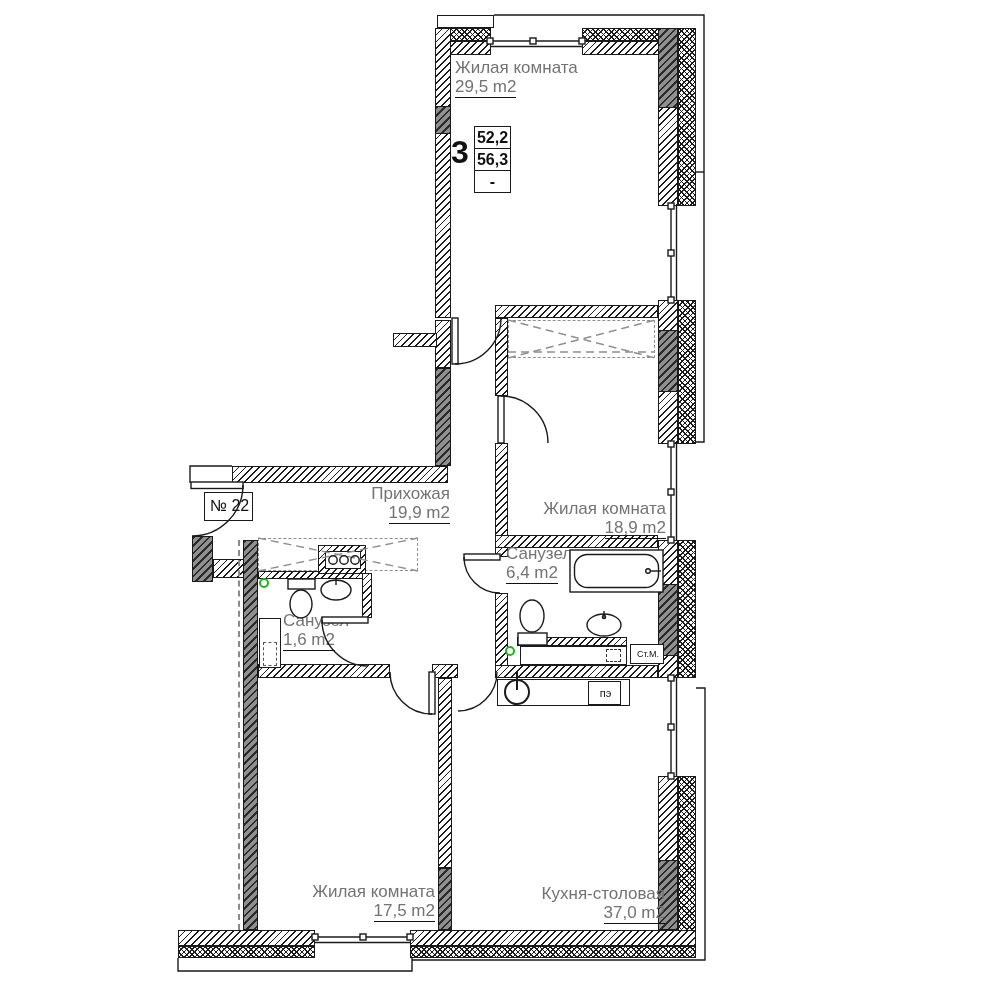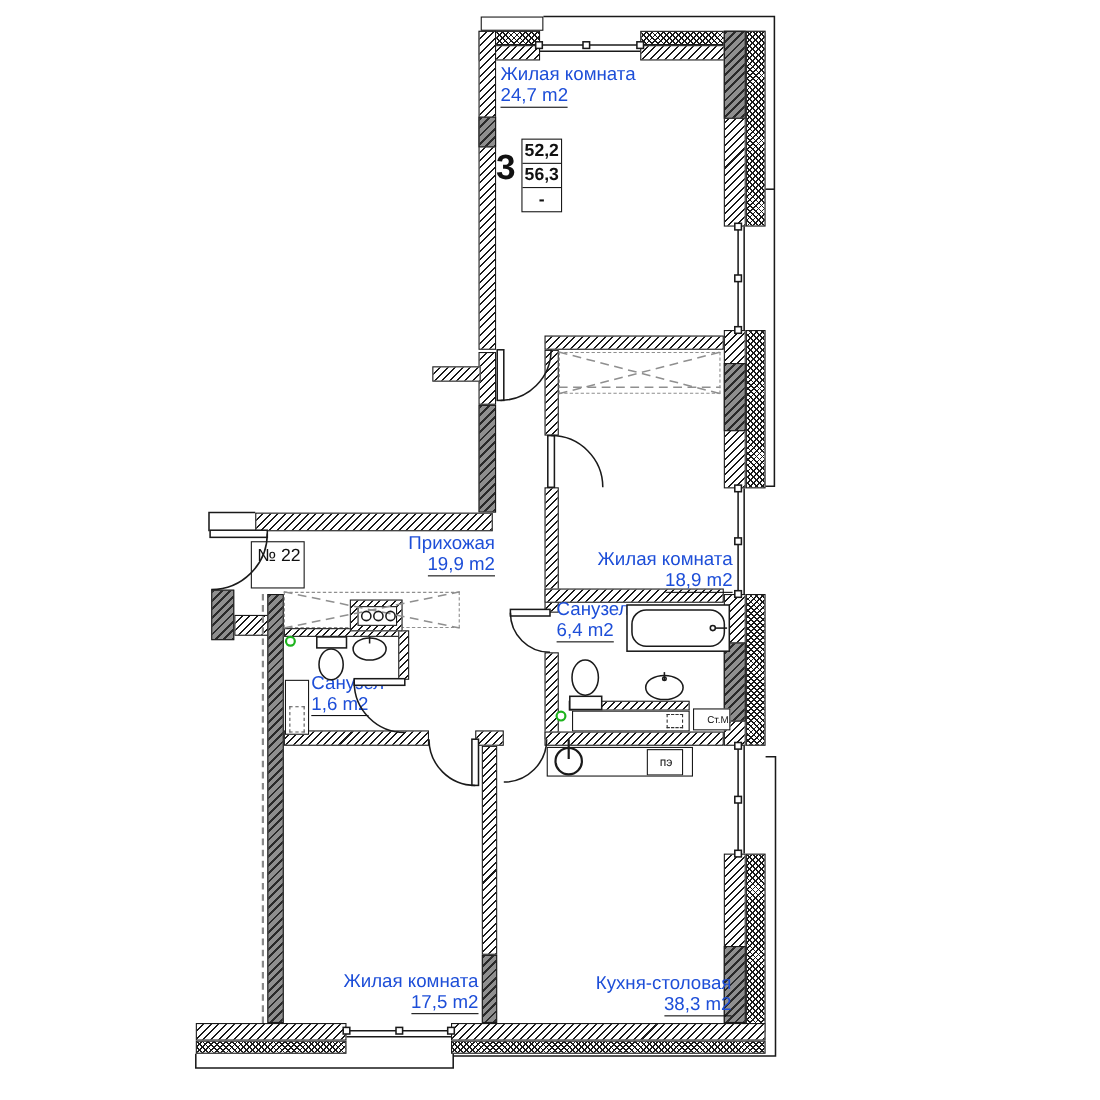--- a/index.html
+++ b/index.html
@@ -7,21 +7,21 @@
         font-family:"Liberation Sans", sans-serif;color:#111;}
   .wall{position:absolute;box-sizing:border-box;border:1px solid #1a1a1a;background-color:#fff;}
   .hatch{background-image:repeating-linear-gradient(135deg,transparent 0 3.6px,#1a1a1a 3.6px 4.9px);}
   .xhatch{background-image:repeating-linear-gradient(45deg,transparent 0 2.6px,#1a1a1a 2.6px 3.8px),
                            repeating-linear-gradient(135deg,transparent 0 2.6px,#1a1a1a 2.6px 3.8px);}
   .dark{background-color:#8f8f8f;background-image:repeating-linear-gradient(135deg,#2a2a2a 0 1.8px,transparent 1.8px 5.4px);}
   .thinbox{position:absolute;box-sizing:border-box;border:1.5px solid #1a1a1a;background:#fff;}
   .plainbox{position:absolute;box-sizing:border-box;border:1.3px solid #1a1a1a;background:#fff;}
   .dashbox{position:absolute;box-sizing:border-box;border:1.5px dashed #8f8f8f;}
   .dashedge{position:absolute;box-sizing:border-box;border-left:2px dashed #8a8a8a;}
-  .label{position:absolute;font-size:17px;line-height:1.12;color:#1d4ed8;white-space:nowrap;}
+  .label{position:absolute;font-size:17px;line-height:1.12;color:#737373;white-space:nowrap;}
   .area-val{display:inline-block;border-bottom:1.6px solid #111;padding-bottom:1px;}
   .small-lb{position:absolute;color:#111;}
   #svgo{position:absolute;left:0;top:0;pointer-events:none;}
   .stamp-row{height:22px;box-sizing:border-box;font-size:16px;font-weight:bold;text-align:center;line-height:21px;}
   .stamp-sep{border-bottom:1.5px solid #1a1a1a;}
 </style>
 </head>
 <body>
 
 <div id="plan">
@@ -87,44 +87,44 @@
   <div class="dashbox" style="left:508px;top:320px;width:147px;height:38px"></div>
 
   <div class="wall hatch" style="left:318px;top:545px;width:48px;height:29px"></div>
   <div class="plainbox" style="left:325px;top:551px;width:36px;height:18px"></div>
 
   <div class="wall hatch" style="left:517px;top:637px;width:110px;height:9px"></div>
   <div class="plainbox" style="left:520px;top:646px;width:107px;height:19px"></div>
   <div class="dashbox" style="left:606px;top:649px;width:15px;height:13px;border-color:#333"></div>
 
   <div class="plainbox" style="left:630px;top:644px;width:34px;height:20px">
-    <div class="small-lb" style="left:0;top:4px;width:34px;text-align:right;font-size:9px">Ст.М.</div>
+    <div class="small-lb" style="left:0;top:4px;width:34px;text-align:center;font-size:9px">Ст.М.</div>
   </div>
 
   <div class="plainbox" style="left:497px;top:679px;width:133px;height:27px"></div>
   <div class="plainbox" style="left:588px;top:681px;width:33px;height:24px">
     <div class="small-lb" style="left:0;top:5px;width:33px;text-align:center;font-size:11px">пэ</div>
   </div>
 
-  <div class="thinbox" style="left:228px;top:492px;width:49px;height:43px">
+  <div class="thinbox" style="left:204px;top:492px;width:49px;height:29px">
     <div class="small-lb" style="left:0;top:4px;width:49px;text-align:center;font-size:16px">№ 22</div>
   </div>
 
   <div class="thinbox" style="left:437px;top:15px;width:57px;height:13px;background:transparent"></div>
 
   <div class="small-lb" style="left:451px;top:134px;font-size:32px;font-weight:bold">3</div>
   <div class="thinbox" style="left:474px;top:126px;width:37px;height:67px">
     <div class="stamp-row stamp-sep">52,2</div>
     <div class="stamp-row stamp-sep">56,3</div>
     <div class="stamp-row">-</div>
   </div>
 
   <div class="label" style="left:455px;top:58px">
     <span>Жилая комната</span><br>
-    <span class="area-val">24,7 m2</span>
+    <span class="area-val">29,5 m2</span>
   </div>
 
   <div class="label" style="left:300px;top:484px;width:150px;text-align:right">
     <span>Прихожая</span><br>
     <span class="area-val">19,9 m2</span>
   </div>
 
   <div class="label" style="left:520px;top:499px;width:146px;text-align:right">
     <span>Жилая комната</span><br>
     <span class="area-val">18,9 m2</span>
@@ -140,21 +140,21 @@
     <span class="area-val">1,6 m2</span>
   </div>
 
   <div class="label" style="left:298px;top:882px;width:137px;text-align:right">
     <span>Жилая комната</span><br>
     <span class="area-val">17,5 m2</span>
   </div>
 
   <div class="label" style="left:518px;top:884px;width:147px;text-align:right">
     <span>Кухня-столовая</span><br>
-    <span class="area-val">38,3 m2</span>
+    <span class="area-val">37,0 m2</span>
   </div>
 
   <svg id="svgo" width="1000" height="1000" viewBox="0 0 1000 1000">
     <g stroke="#1a1a1a" stroke-width="1.4" fill="none">
 
       <g>
         <polyline points="494,15 704,15 704,442 696,442"></polyline>
         <line x1="696" y1="172" x2="704" y2="172"></line>
       </g>
       <g>

